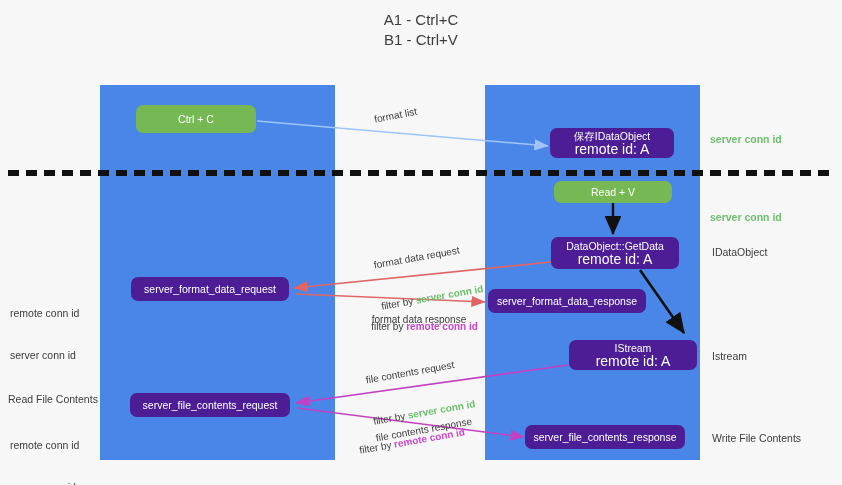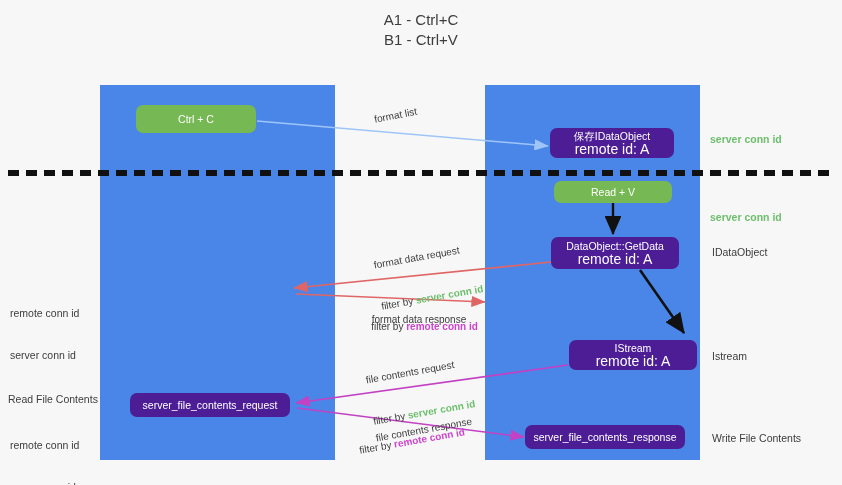--- a/index.html
+++ b/index.html
@@ -155,21 +155,27 @@
 
   <div class="abs box green" style="left:554px; top:181px; width:118px; height:22px;">
     <span>Read + V</span>
   </div>
 
   <div class="abs box orange" style="left:551px; top:237px; width:128px; height:32px;">
     <span>DataObject::GetData</span>
     <span class="l2">remote id: A</span>
   </div>
 
-
+  <div class="abs box orange" style="left:131px; top:277px; width:158px; height:24px;">
+    <span>server_format_data_request</span>
+  </div>
+
+  <div class="abs box orange" style="left:488px; top:289px; width:158px; height:24px;">
+    <span>server_format_data_response</span>
+  </div>
 
   <div class="abs box orange" style="left:569px; top:340px; width:128px; height:30px;">
     <span>IStream</span>
     <span class="l2">remote id: A</span>
   </div>
 
   <div class="abs box orange" style="left:130px; top:393px; width:160px; height:24px;">
     <span>server_file_contents_request</span>
   </div>
 

